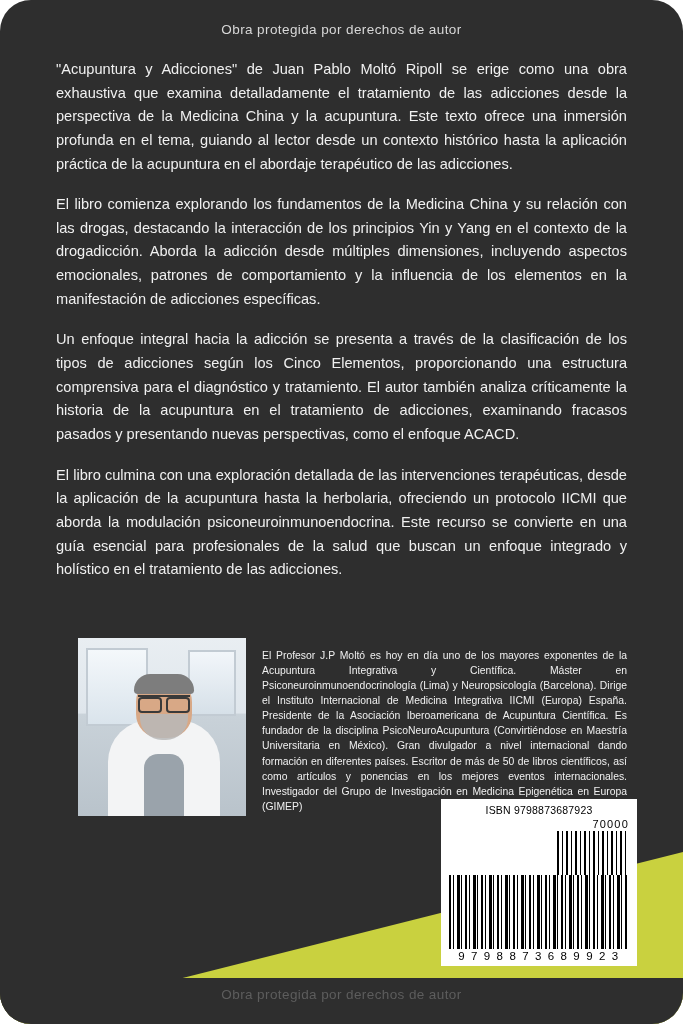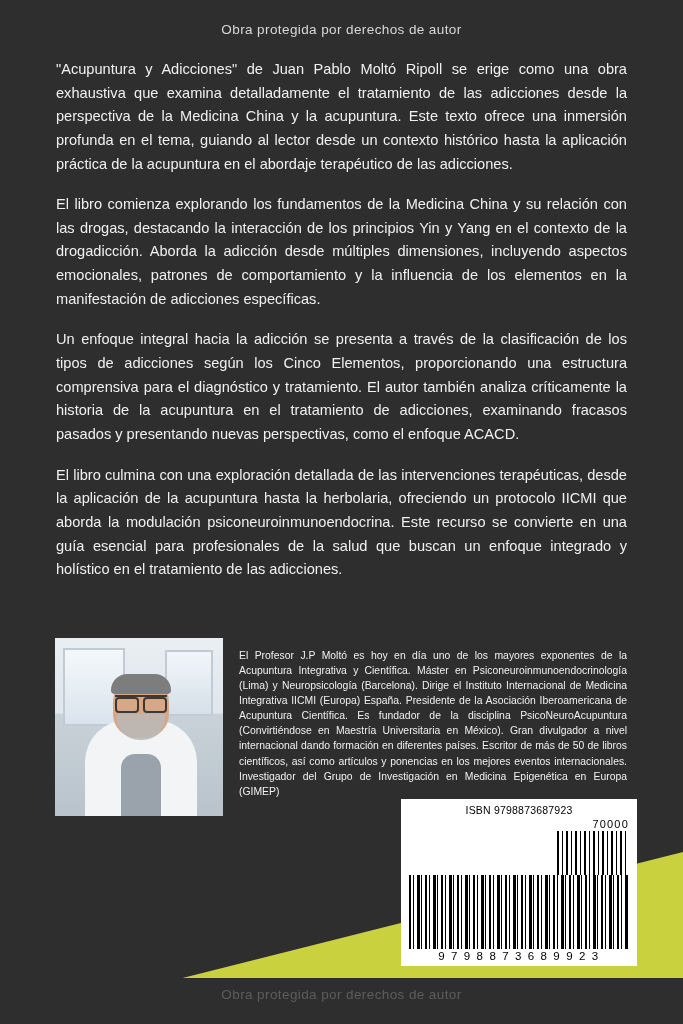--- a/index.html
+++ b/index.html
@@ -9,20 +9,21 @@
   }
   body {
     font-family: "Liberation Sans", sans-serif;
   }
   .page {
     position: relative;
     width: 683px;
     height: 1024px;
     background: #2e2e2e;
     overflow: hidden;
+    border-radius: 31px;
   }
   
   .copyright {
     position: absolute;
     left: 0;
     width: 100%;
     text-align: center;
     color: #d8d8d8;
     font-size: 13.5px;
     letter-spacing: 0.4px;
@@ -69,21 +70,21 @@
     text-align: justify;
   }
   .blurb p {
     margin: 0 0 17px 0;
   }
   .blurb p:last-child { margin-bottom: 8px; }
 
   
   .author-block {
     position: absolute;
-    left: 55px;
+    left: 78px;
     right: 56px;
     top: 638px;
     display: flex;
     gap: 16px;
     align-items: flex-start;
   }
   .author-photo {
     width: 168px;
     height: 178px;
     flex: 0 0 auto;
@@ -171,21 +172,21 @@
     line-height: 1.45;
     text-align: justify;
     padding-top: 10px;
   }
 
   
   .barcode-box {
     position: absolute;
     right: 46px;
     bottom: 58px;
-    width: 236px;
+    width: 196px;
     background: #ffffff;
     padding: 5px 8px 4px 8px;
     box-sizing: border-box;
   }
   .isbn-line {
     font-size: 10.5px;
     color: #000;
     text-align: center;
     letter-spacing: .2px;
     margin-bottom: 2px;

